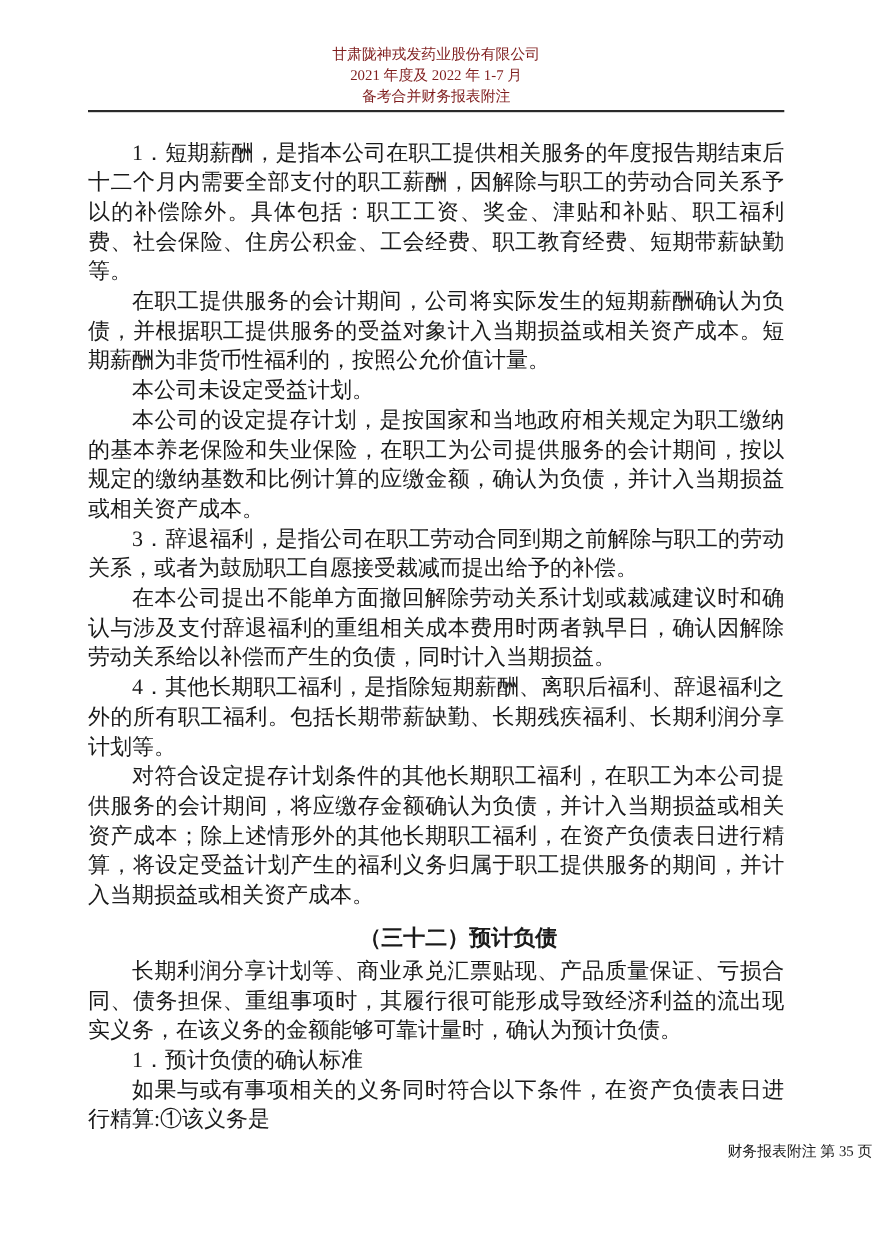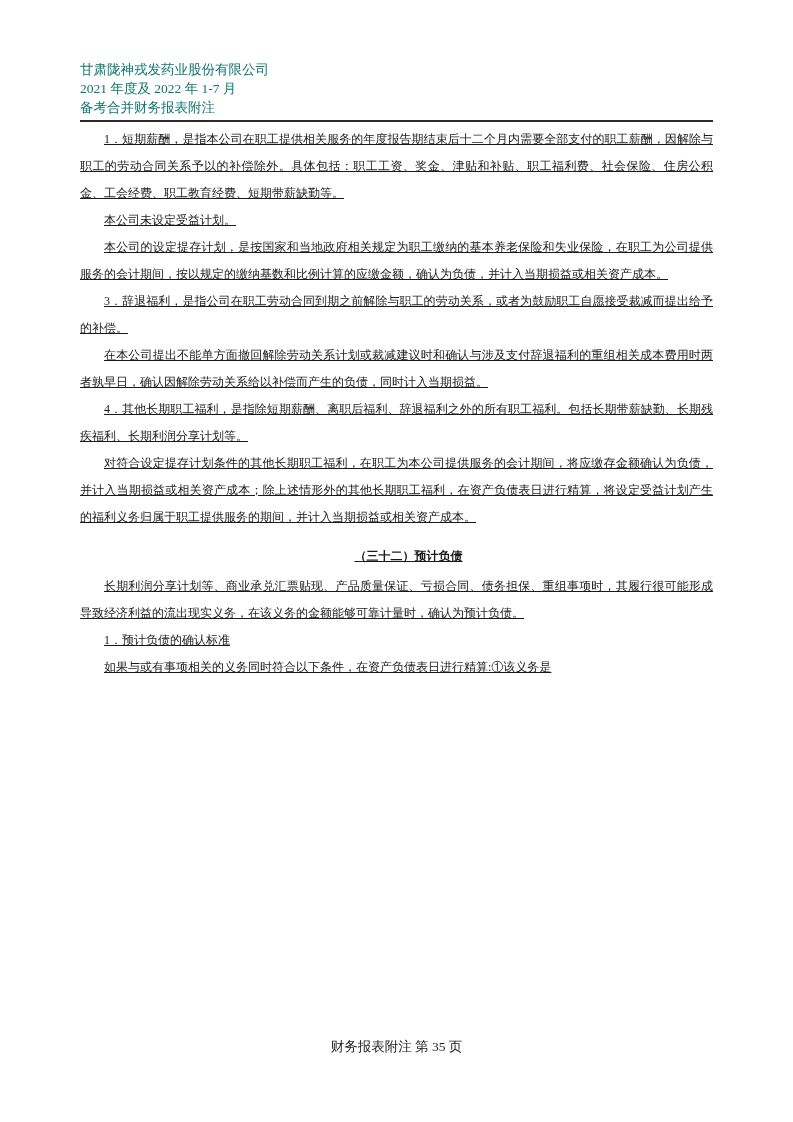--- a/index.html
+++ b/index.html
@@ -16,74 +16,75 @@
     font-family: "Liberation Serif", "DejaVu Serif", serif;
     color: #1a1a1a;
   }
   .content {
     position: absolute;
     left: 80px;
     top: 0;
     width: 633px;
   }
   .doc-header {
-    padding-top: 60px;
+    padding-top: 40px;
     font-size: 13.5px;
     line-height: 19px;
-    color: #0f766e;
+    color: #7f1d1d;
+    text-align: center;
   }
   .doc-header div {
     white-space: nowrap;
   }
   .header-rule {
     border: none;
     border-top: 2px solid #2a2a2a;
     margin: 3px 0 0 0;
     width: 100%;
   }
   .doc-body {
-    margin-top: 4px;
-    font-size: 12px;
+    margin-top: 24px;
+    font-size: 20px;
     line-height: 27px;
     text-align: justify;
-    text-decoration: underline;
   }
   .doc-body p {
     margin: 0;
     text-indent: 2em;
   }
   .doc-body p.heading {
     font-weight: bold;
     margin-top: 12px;
     margin-bottom: 3px;
     text-align: center;
   }
   .doc-footer {
     position: absolute;
     left: 0;
     top: 1038px;
     width: 793px;
-    text-align: center;
+    text-align: right;
     font-size: 13.5px;
     color: #1c1c1c;
   }
 </style>
 </head>
 <body>
 
 <div class="page">
   <div class="content">
     <div class="doc-header">
       <div>甘肃陇神戎发药业股份有限公司</div>
       <div>2021 年度及 2022 年 1-7 月</div>
       <div>备考合并财务报表附注</div>
     </div>
     <hr class="header-rule">
     <div class="doc-body">
         <p class="normal">1．短期薪酬，是指本公司在职工提供相关服务的年度报告期结束后十二个月内需要全部支付的职工薪酬，因解除与职工的劳动合同关系予以的补偿除外。具体包括：职工工资、奖金、津贴和补贴、职工福利费、社会保险、住房公积金、工会经费、职工教育经费、短期带薪缺勤等。</p>
+        <p class="normal">在职工提供服务的会计期间，公司将实际发生的短期薪酬确认为负债，并根据职工提供服务的受益对象计入当期损益或相关资产成本。短期薪酬为非货币性福利的，按照公允价值计量。</p>
         <p class="normal">本公司未设定受益计划。</p>
         <p class="normal">本公司的设定提存计划，是按国家和当地政府相关规定为职工缴纳的基本养老保险和失业保险，在职工为公司提供服务的会计期间，按以规定的缴纳基数和比例计算的应缴金额，确认为负债，并计入当期损益或相关资产成本。</p>
         <p class="normal">3．辞退福利，是指公司在职工劳动合同到期之前解除与职工的劳动关系，或者为鼓励职工自愿接受裁减而提出给予的补偿。</p>
         <p class="normal">在本公司提出不能单方面撤回解除劳动关系计划或裁减建议时和确认与涉及支付辞退福利的重组相关成本费用时两者孰早日，确认因解除劳动关系给以补偿而产生的负债，同时计入当期损益。</p>
         <p class="normal">4．其他长期职工福利，是指除短期薪酬、离职后福利、辞退福利之外的所有职工福利。包括长期带薪缺勤、长期残疾福利、长期利润分享计划等。</p>
         <p class="normal">对符合设定提存计划条件的其他长期职工福利，在职工为本公司提供服务的会计期间，将应缴存金额确认为负债，并计入当期损益或相关资产成本；除上述情形外的其他长期职工福利，在资产负债表日进行精算，将设定受益计划产生的福利义务归属于职工提供服务的期间，并计入当期损益或相关资产成本。</p>
         <p class="heading">（三十二）预计负债</p>
         <p class="normal">长期利润分享计划等、商业承兑汇票贴现、产品质量保证、亏损合同、债务担保、重组事项时，其履行很可能形成导致经济利益的流出现实义务，在该义务的金额能够可靠计量时，确认为预计负债。</p>
         <p class="normal">1．预计负债的确认标准</p>
         <p class="normal">如果与或有事项相关的义务同时符合以下条件，在资产负债表日进行精算:①该义务是</p>

